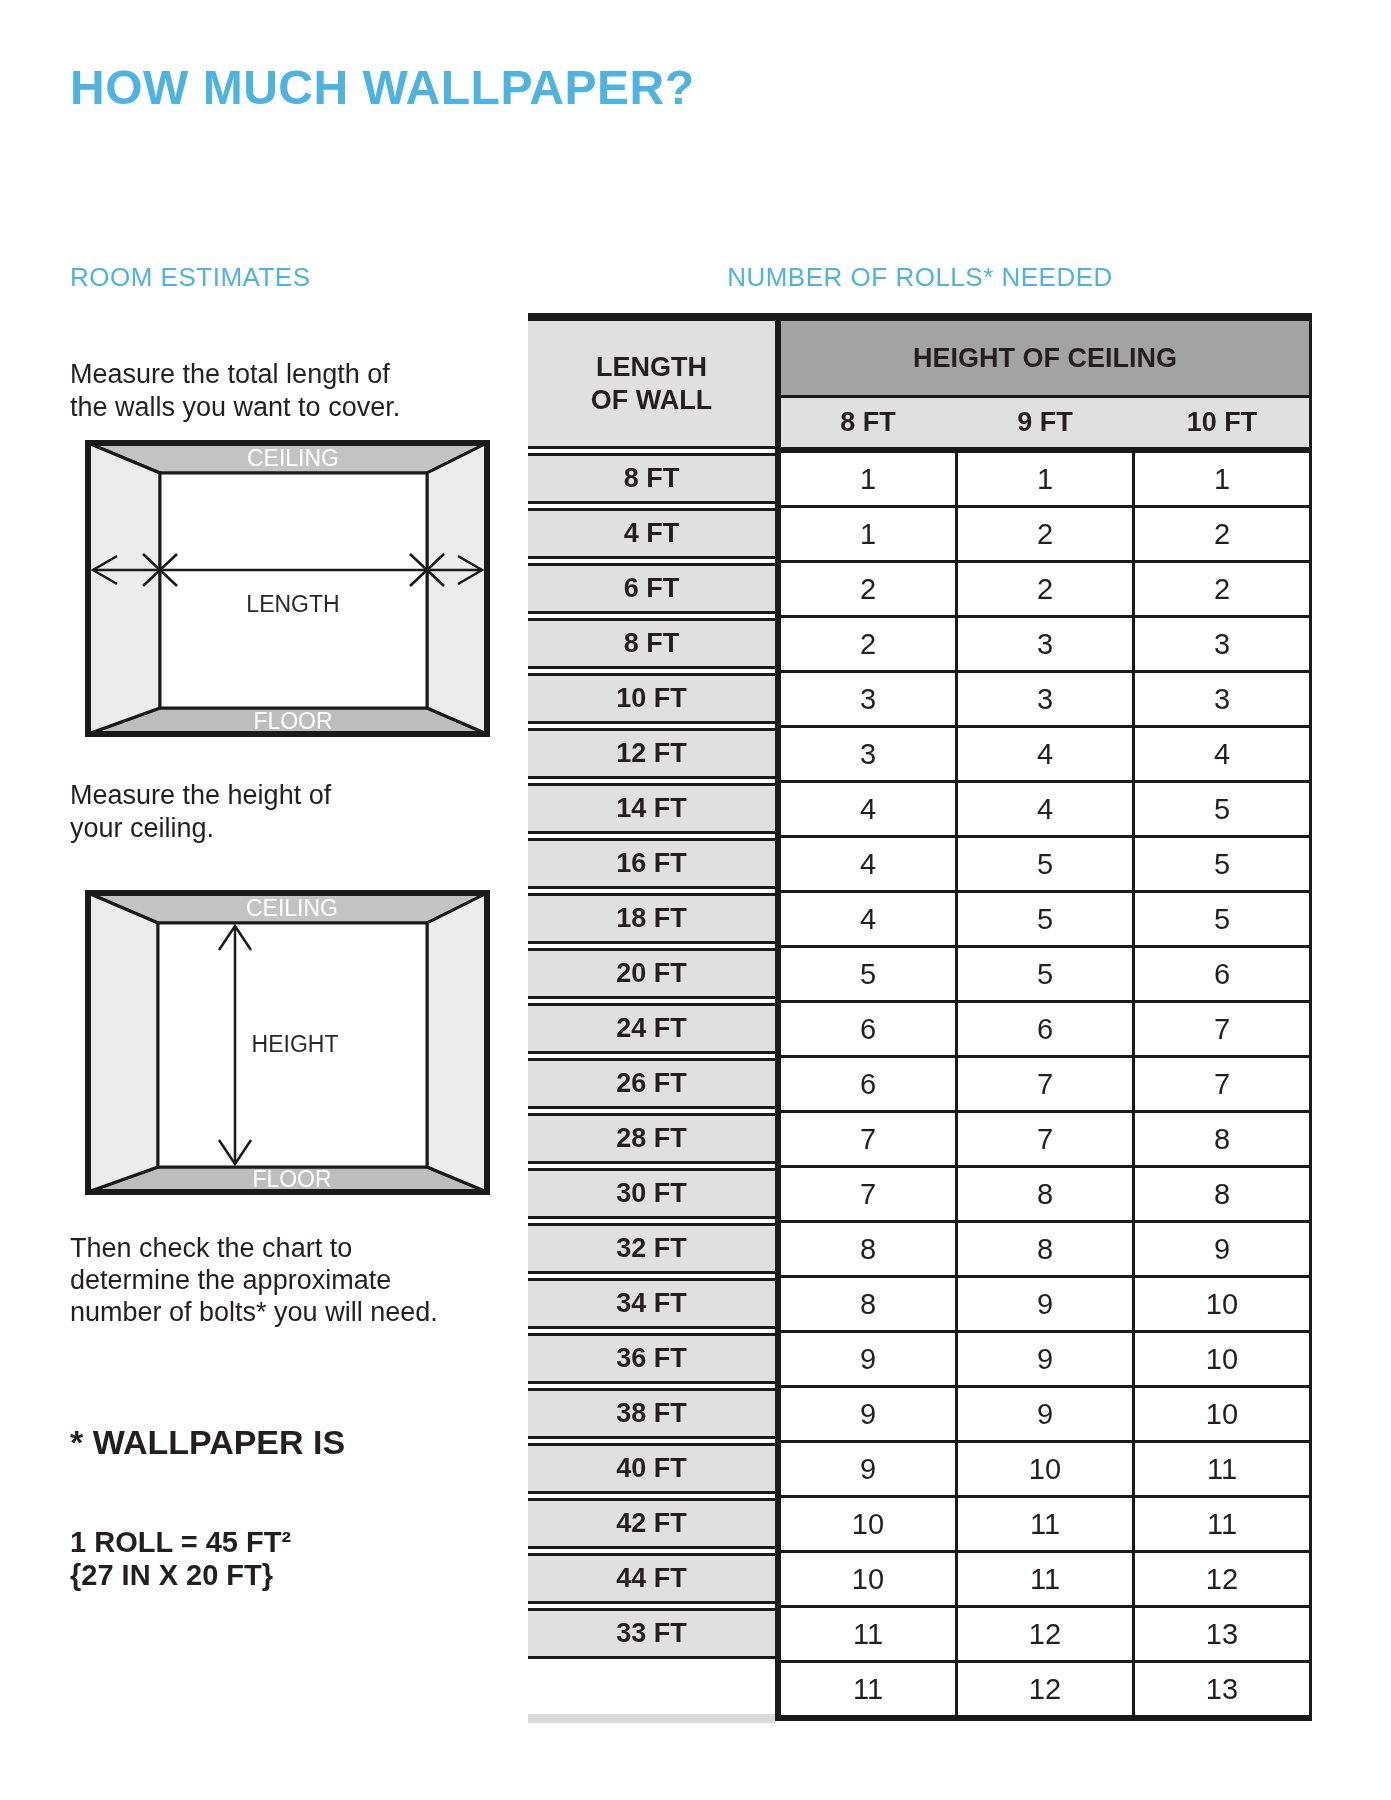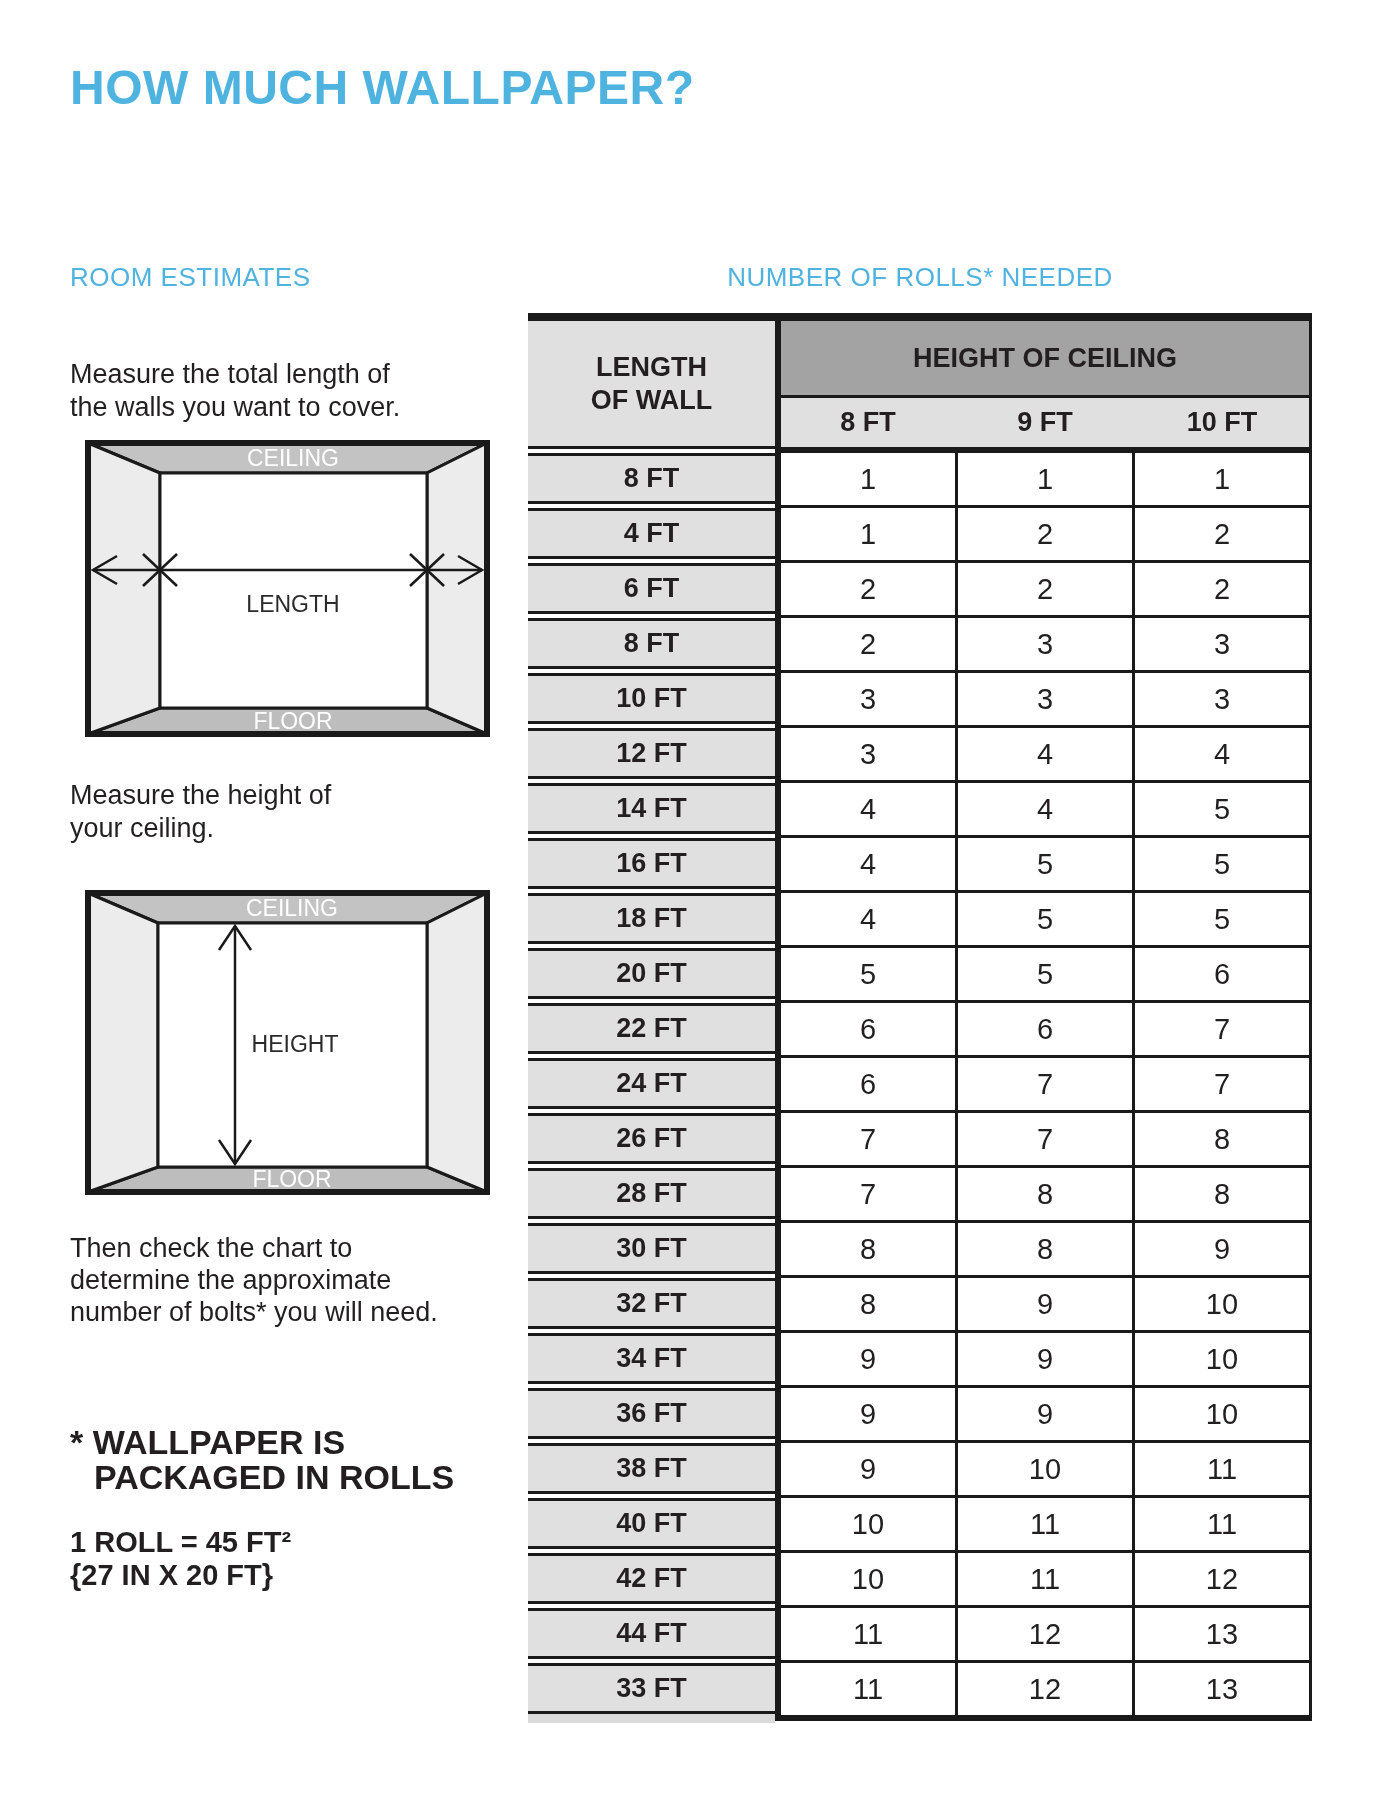--- a/index.html
+++ b/index.html
@@ -97,21 +97,20 @@
     <text x="207" y="297" text-anchor="middle" font-size="23" fill="#FFFFFF">FLOOR</text>
     <rect x="3" y="3" width="399" height="299" fill="none" stroke="#1A1A1A" stroke-width="6"></rect>
   </svg>
 
   <p class="abs body-text para3">Then check the chart to
 determine the approximate
 number of bolts* you will need.</p>
 
   <div class="abs footnote">
     <div>* WALLPAPER IS</div>
-    <div class="indent">PACKAGED IN ROLLS</div>
   </div>
 
   <div class="abs rollspec">1 ROLL = 45 FT²
 {27 IN X 20 FT}</div>
 
   <h2 class="abs section-heading table-heading">NUMBER OF ROLLS* NEEDED</h2>
 
   <div class="abs table-region">
     <div class="top-bar"></div>
 
@@ -122,21 +121,20 @@
           <div class="label-cell">8 FT</div>
           <div class="label-cell">4 FT</div>
           <div class="label-cell">6 FT</div>
           <div class="label-cell">8 FT</div>
           <div class="label-cell">10 FT</div>
           <div class="label-cell">12 FT</div>
           <div class="label-cell">14 FT</div>
           <div class="label-cell">16 FT</div>
           <div class="label-cell">18 FT</div>
           <div class="label-cell">20 FT</div>
-          <div class="label-cell">22 FT</div>
           <div class="label-cell">24 FT</div>
           <div class="label-cell">26 FT</div>
           <div class="label-cell">28 FT</div>
           <div class="label-cell">30 FT</div>
           <div class="label-cell">32 FT</div>
           <div class="label-cell">34 FT</div>
           <div class="label-cell">36 FT</div>
           <div class="label-cell">38 FT</div>
           <div class="label-cell">40 FT</div>
           <div class="label-cell">42 FT</div>

